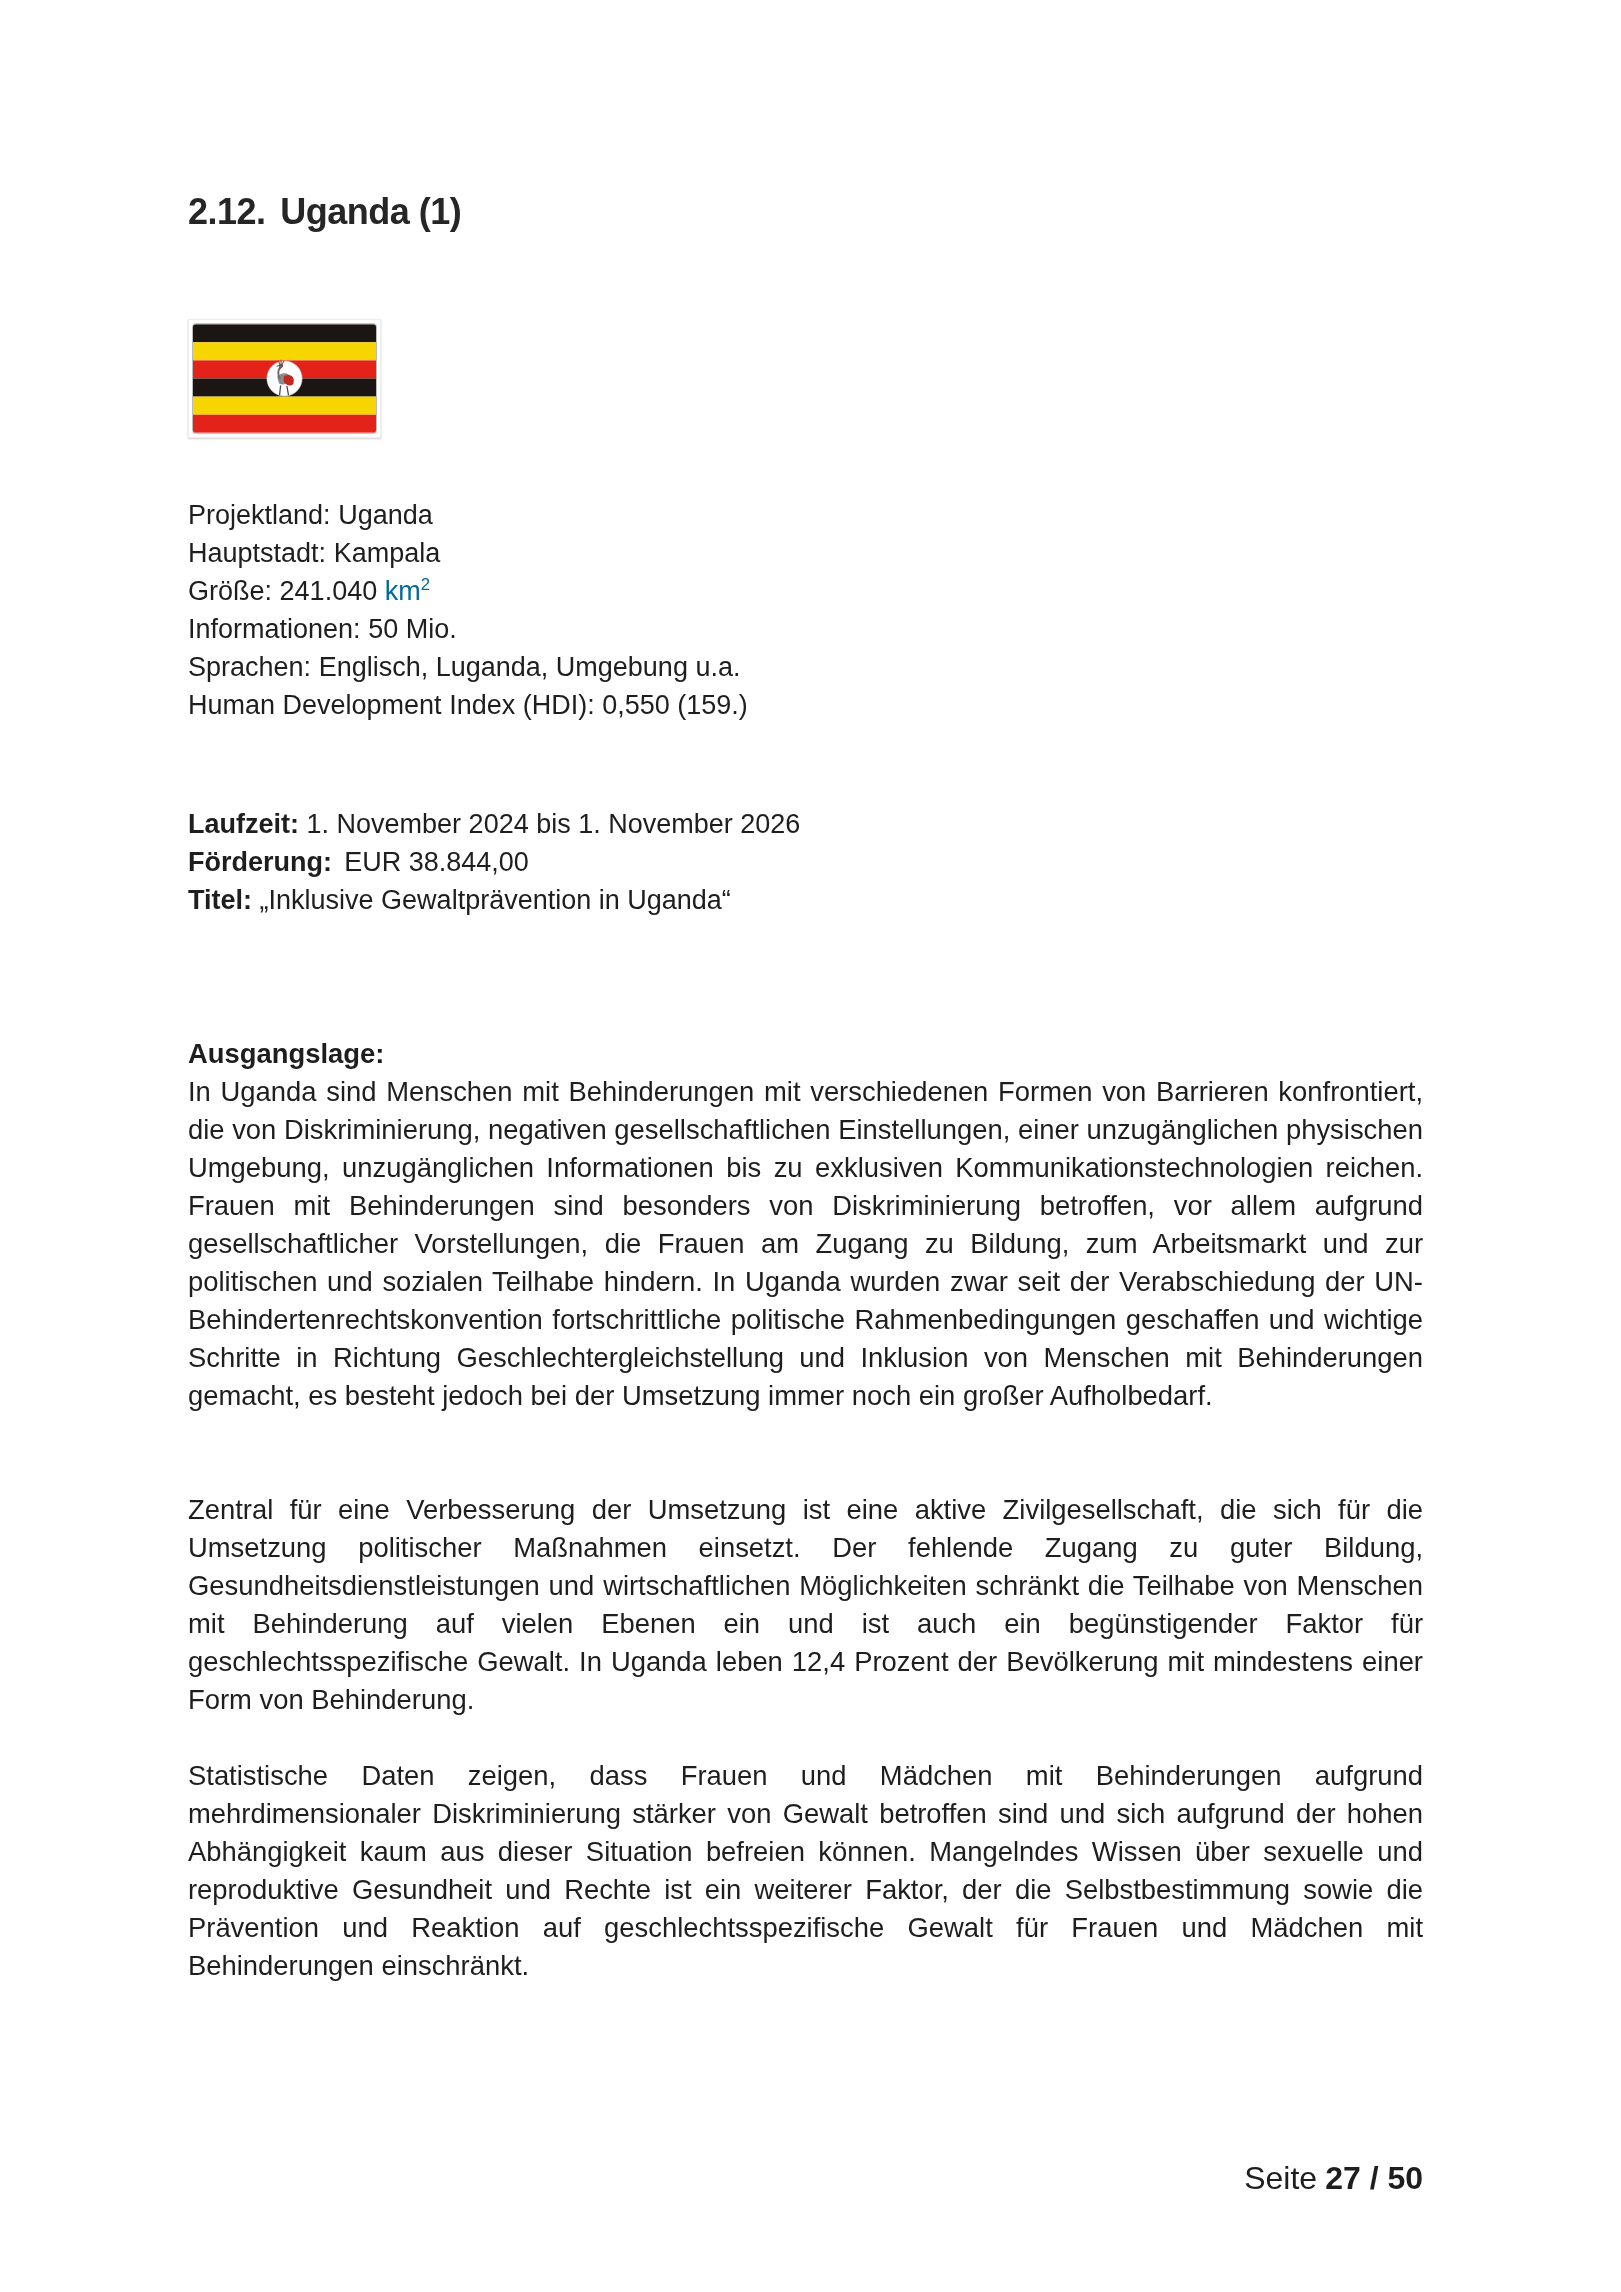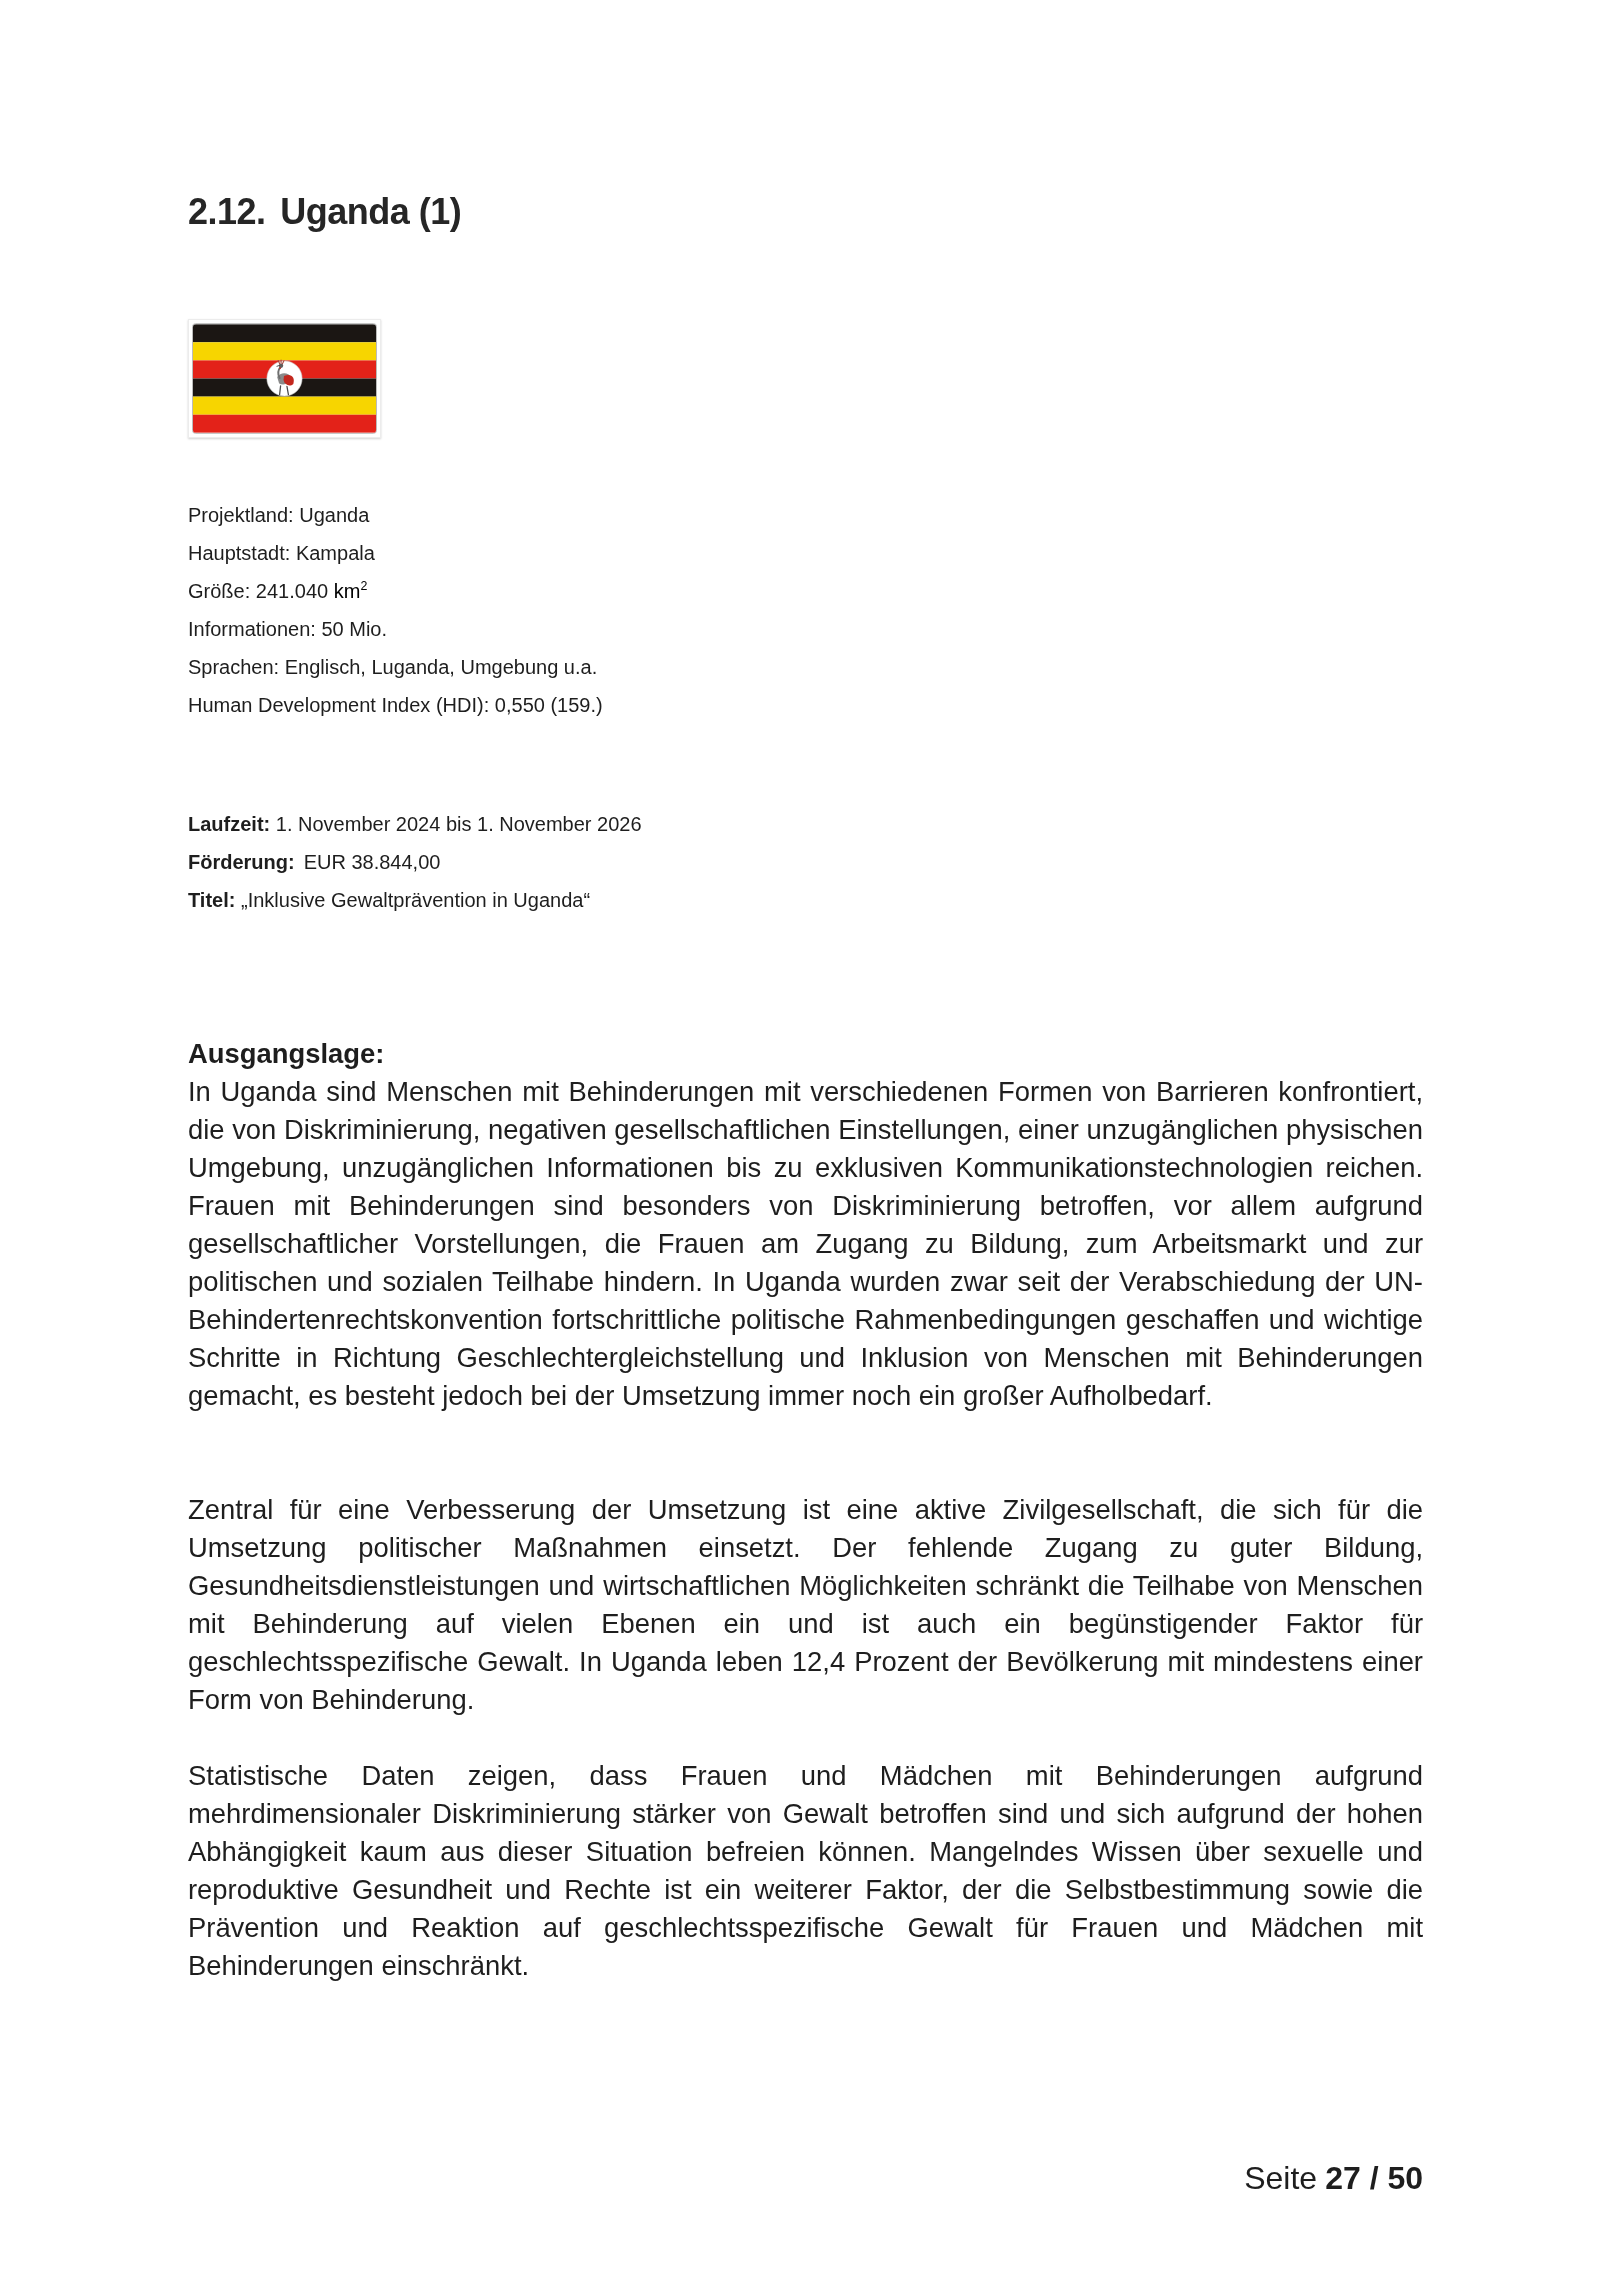--- a/index.html
+++ b/index.html
@@ -27,27 +27,27 @@
     width:193px;height:119px;
     background:#ffffff;
     border:1px solid #ececec;
     box-sizing:border-box;
     box-shadow:0 1px 2px rgba(0,0,0,.18);
     display:flex;align-items:center;justify-content:center;
   }
   .flag svg{display:block;}
   .textblock{
     position:absolute;left:0;width:1235px;
-    font-size:20px;line-height:38px;
+    font-size:27px;line-height:38px;
   }
   .facts{top:496px;}
   .project{top:805px;}
   .lab{margin-right:0.28em;}
   .bold{font-weight:bold;}
-  .muted{color:#000000;}
+  .muted{color:#0369a1;}
   sup{font-size:0.62em;line-height:0;}
   .subhead{
     position:absolute;left:0;top:1035px;
     font-size:27.4px;line-height:38px;font-weight:bold;
   }
   p.para{
     position:absolute;left:0;margin:0;width:1235px;
     font-size:27.4px;line-height:38px;
     text-align:justify;
     hyphens:none;

